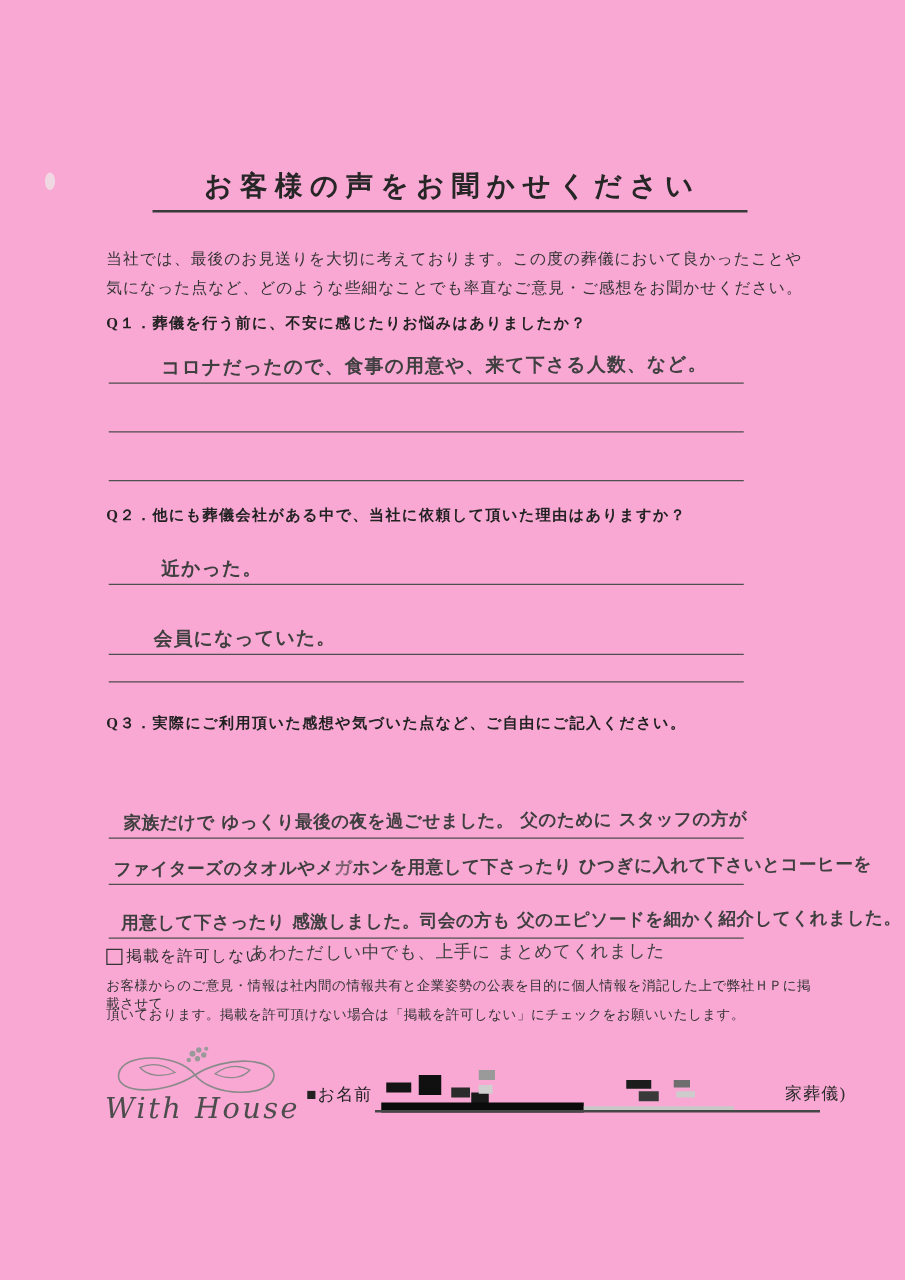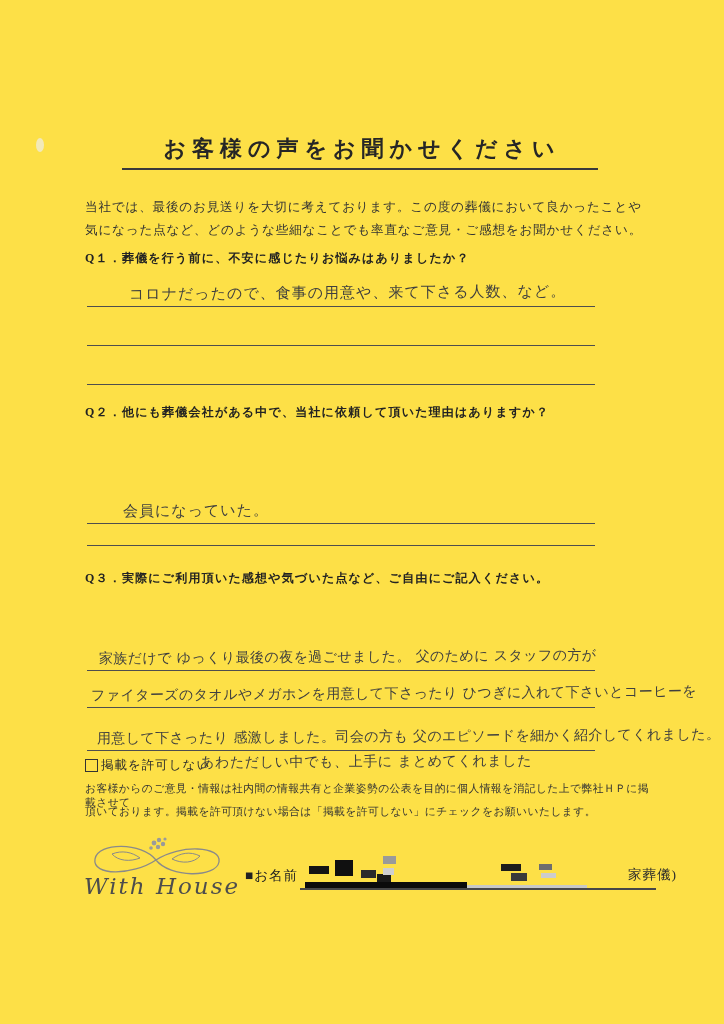--- a/index.html
+++ b/index.html
@@ -1,20 +1,20 @@
 <!DOCTYPE html>
 <html><head>
 <meta charset="utf-8">
 <style>
   html,body{margin:0;padding:0;background:#e8e8e6;}
   .paper{
     position:relative;
     width:724px;height:1024px;
     margin:0 auto;
-    background:#fde047;
+    background:#f9a8d4;
     overflow:hidden;
     font-family:"Liberation Serif","DejaVu Serif",serif;
     color:#2e2e2e;
   }
   .artifact{position:absolute;background:#ededea;border-radius:50%;opacity:.7;}
 
   .title{
     position:absolute;top:134px;left:0;width:724px;
     text-align:center;font-size:22px;font-weight:600;
     letter-spacing:6px;color:#262626;
@@ -29,20 +29,21 @@
     position:absolute;left:85px;width:590px;
     font-size:12px;font-weight:700;letter-spacing:1.2px;color:#222;
   }
   .q1{top:250px;}
   .q2{top:404px;}
   .q3{top:570px;}
 
   .ansline{
     position:absolute;left:87px;width:508px;height:31px;
     border-bottom:1.6px solid #4e4e4e;
+    font-weight:bold;
   }
   .hand{
     position:absolute;bottom:2px;white-space:nowrap;
     font-family:"DejaVu Sans","Liberation Sans",sans-serif;
     color:#3f3f3f;transform:rotate(-0.4deg);transform-origin:left bottom;
   }
   .hand-15{font-size:15px;letter-spacing:1px;}
   .hand-14{font-size:14px;letter-spacing:.4px;}
 
   .l-q1a{top:275px;}
@@ -118,20 +119,23 @@
   <div class="question q1"><span>Q１．</span><span>葬儀を行う前に、不安に感じたりお悩みはありましたか？</span></div>
 
   <div class="ansline l-q1a">
     <span class="hand hand-15" style="left:42px;">コロナだったので、食事の用意や、来て下さる人数、など。</span>
   </div>
   <div class="ansline l-b1"></div>
   <div class="ansline l-b2"></div>
 
   <div class="question q2"><span>Q２．</span><span>他にも葬儀会社がある中で、当社に依頼して頂いた理由はありますか？</span></div>
 
+  <div class="ansline l-q2a">
+    <span class="hand hand-15" style="left:42px;">近かった。</span>
+  </div>
   <div class="ansline l-q2b">
     <span class="hand hand-15" style="left:36px;">会員になっていた。</span>
   </div>
   <div class="ansline l-b3"></div>
 
   <div class="question q3"><span>Q３．</span><span>実際にご利用頂いた感想や気づいた点など、ご自由にご記入ください。</span></div>
 
   <div class="ansline l-q3b">
     <span class="hand hand-14" style="left:12px;">家族だけで ゆっくり最後の夜を過ごせました。 父のために スタッフの方が</span>
   </div>

